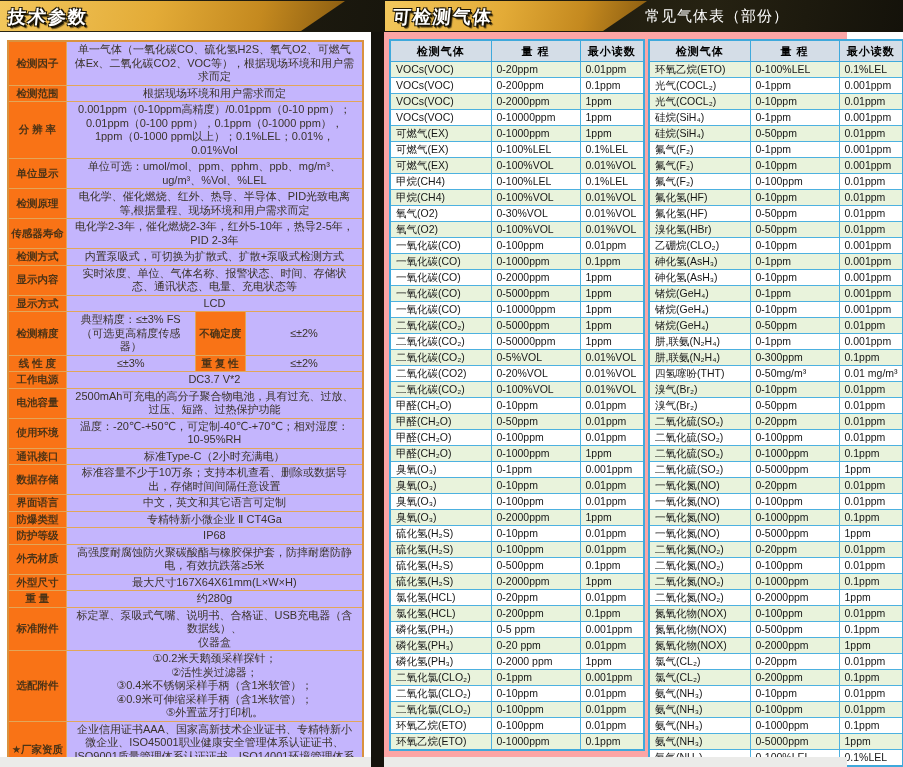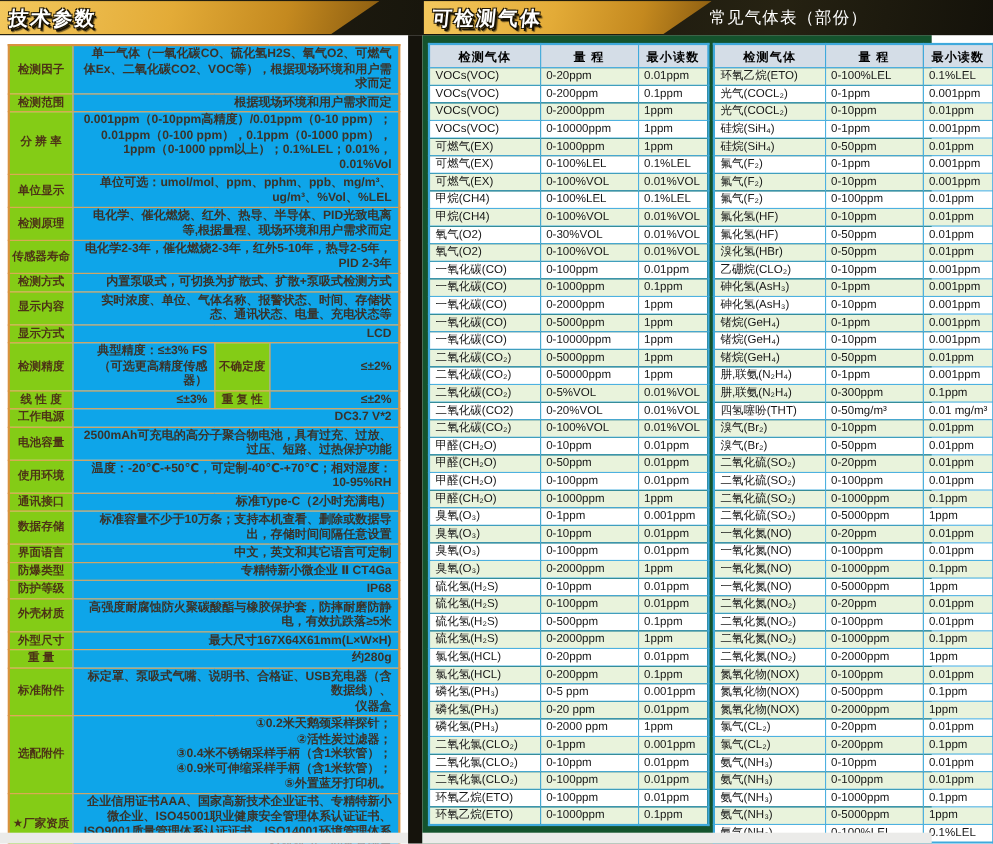--- a/index.html
+++ b/index.html
@@ -32,37 +32,37 @@
   .title-left  { left:8px; }
   .title-right { left:393px; }
   .banner-subtitle {
     position:absolute; top:7px; left:645px; font-size:15px; font-weight:normal;
     color:#ffffff; letter-spacing:1px;
   }
 
   
   .left-panel  { position:absolute; top:32px; left:0;     width:371px; height:735px; background:#ffffff; }
   .divider     { position:absolute; top:32px; left:371px; width:13px;  height:735px; background:#15130c; }
-  .right-panel { position:absolute; top:32px; left:384px; width:463px; height:735px; background:#14532d; }
+  .right-panel { position:absolute; top:32px; left:384px; width:463px; height:735px; background:#fca5a5; }
   .bottom-strip{ position:absolute; bottom:0; left:0; width:100%; height:10px; background:#ebebe9; }
 
   
   .spec-table {
     position:absolute; top:8px; left:7px; width:357px;
     border-collapse:collapse; border:2px solid #d9923f;
     font-size:11px; line-height:13.5px; table-layout:fixed;
   }
   .spec-table td { border:1px solid #e2a659; vertical-align:middle; }
   .spec-label {
-    background:#84cc16; color:#4c3316; font-weight:bold; text-align:center;
+    background:#f97316; color:#4c3316; font-weight:bold; text-align:center;
     padding:1px 2px; font-size:10.5px;
   }
   .spec-value {
-    background:#0ea5e9; color:#3a332a; text-align:right;
-    padding:1px 6px; white-space:pre-line;font-weight:bold;
+    background:#c4b5fd; color:#3a332a; text-align:center;
+    padding:1px 6px; white-space:pre-line;
   }
 
   
   .gas-table {
     position:absolute; top:7px;
     border-collapse:collapse; border:2px solid #3fa9dc;
     font-size:10.5px; table-layout:fixed; width:254px;
   }
   .gas-table-1 { left:5px; }
   .gas-table-2 { left:264px; }

